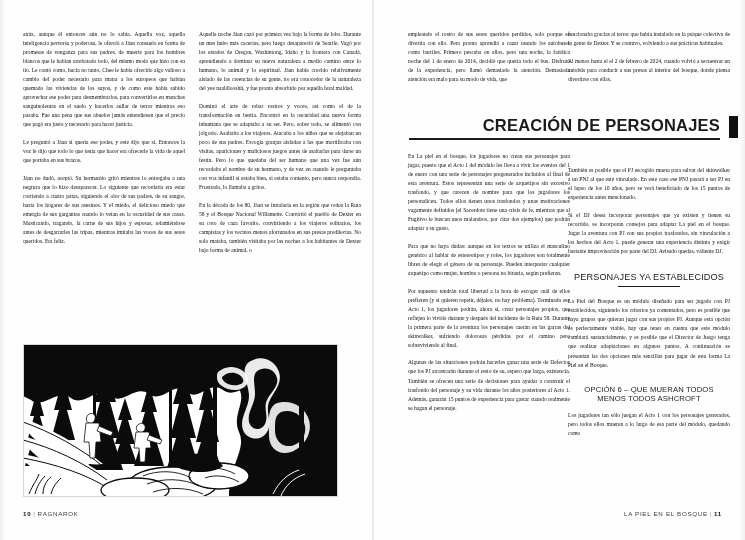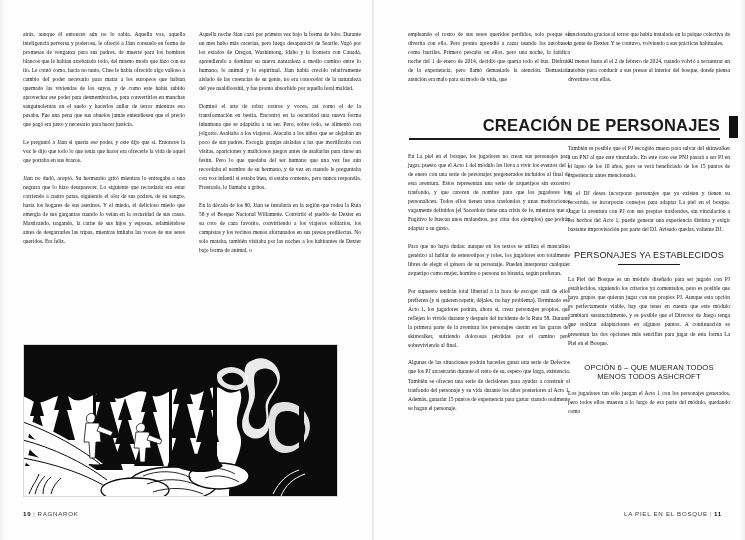--- a/index.html
+++ b/index.html
@@ -282,21 +282,21 @@
     <div class="section-head-bar"></div>
   </div>
 
   <div class="col" id="col3b" style="left:408px; top:152px;">
     <p>En La piel en el bosque, los jugadores no crean sus personajes para jugar, puesto que el Acto 1 del módulo les lleva a vivir los eventos del 1 de enero con una serie de personajes pregenerados incluidos al final de esta aventura. Estos representan una serie de arquetipos sin excesivo trasfondo, y que carecen de nombre para que los jugadores los personalicen. Todos ellos tienen unos trasfondos y unas motivaciones vagamente definidos (el Sacerdote tiene una crisis de fe, mientras que al Fugitivo le buscan unos malandros, por citar dos ejemplos) que podrán adaptar a su gusto.</p>
     <p>Para que no haya dudas: aunque en los textos se utiliza el masculino genérico al hablar de estereotipos y roles, los jugadores son totalmente libres de elegir el género de su personaje. Pueden interpretar cualquier arquetipo como mujer, hombre o persona no binaria, según prefieran.</p>
     <p>Por supuesto tendrán total libertad a la hora de escoger cuál de ellos prefieren (y si quieren repetir, déjales, no hay problema). Terminado ese Acto 1, los jugadores podrán, ahora sí, crear personajes propios, que reflejen lo vivido durante y después del incidente de la Ruta 58. Durante la primera parte de la aventura los personajes caerán en las garras del skinwalker, sufriendo dolorosas pérdidas por el camino pero sobreviviendo al final.</p>
     <p>Algunas de las situaciones podrán hacerles ganar una serie de Defectos que los PJ arrastrarán durante el resto de su, espero que larga, existencia. También se ofrecen una serie de decisiones para ayudar a construir el trasfondo del personaje y su vida durante los años posteriores al Acto 1. Además, ganarán 15 puntos de experiencia para gastar cuando realmente se hagan el personaje.</p>
   </div>
 
-  <div class="col" id="col4b" style="left:568px; top:144px;">
+  <div class="col" id="col4b" style="left:568px; top:166px;">
     <p>También es posible que el PJ escogido muera para salvar del skinwalker a un PNJ al que esté vinculado. En este caso ese PNJ pasará a ser PJ en el lapso de los 10 años, pero se verá beneficiado de los 15 puntos de experiencia antes mencionado.</p>
     <p>Si el DJ desea incorporar personajes que ya existen y tienen su recorrido, se incorporan consejos para adaptar La piel en el bosque. Jugar la aventura con PJ con sus propios trasfondos, sin vinculación a los hechos del Acto 1, puede generar una experiencia distinta y exigir bastante improvisación por parte del DJ. Avisado quedas, valiente DJ.</p>
 
     <div class="sub-head">PERSONAJES YA ESTABLECIDOS</div>
     <div class="sub-head-rule"></div>
 
     <p>La Piel del Bosque es un módulo diseñado para ser jugado con PJ establecidos, siguiendo los criterios ya comentados, pero es posible que haya grupos que quieran jugar con sus propios PJ. Aunque esta opción es perfectamente viable, hay que tener en cuenta que este módulo cambiará sustancialmente, y es posible que el Director de Juego tenga que realizar adaptaciones en algunos puntos. A continuación se presentan las dos opciones más sencillas para jugar de esta forma La Piel en el Bosque.</p>
 
     <div class="opt-head">
       <span>OPCIÓN 6 – QUE MUERAN TODOS</span><br>

